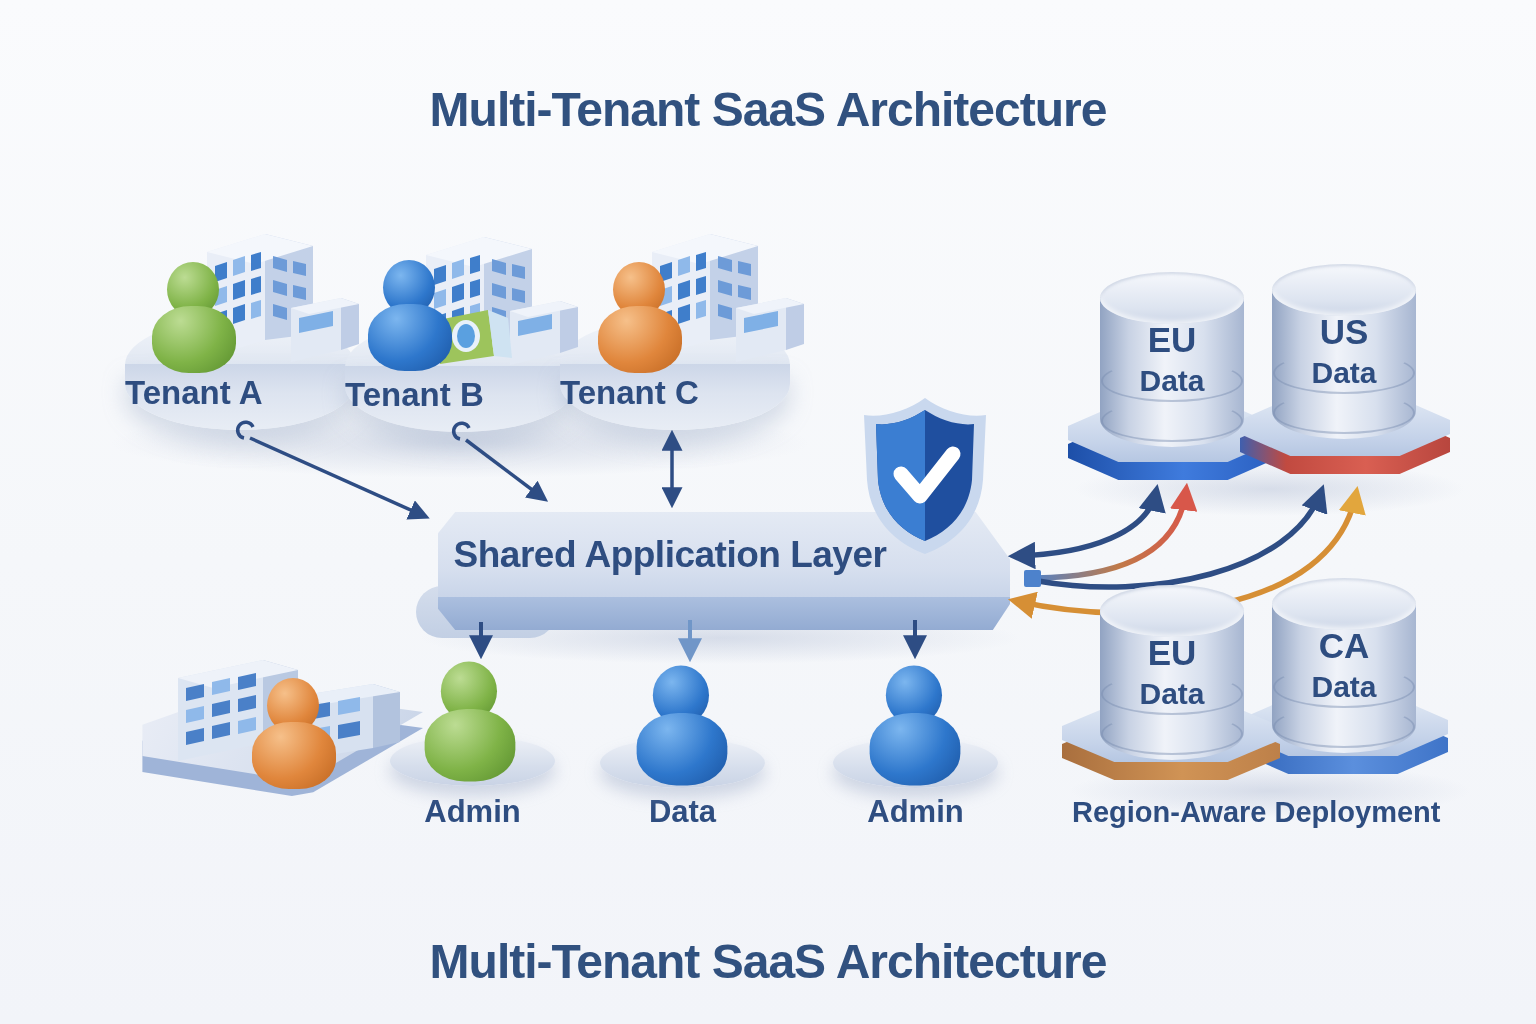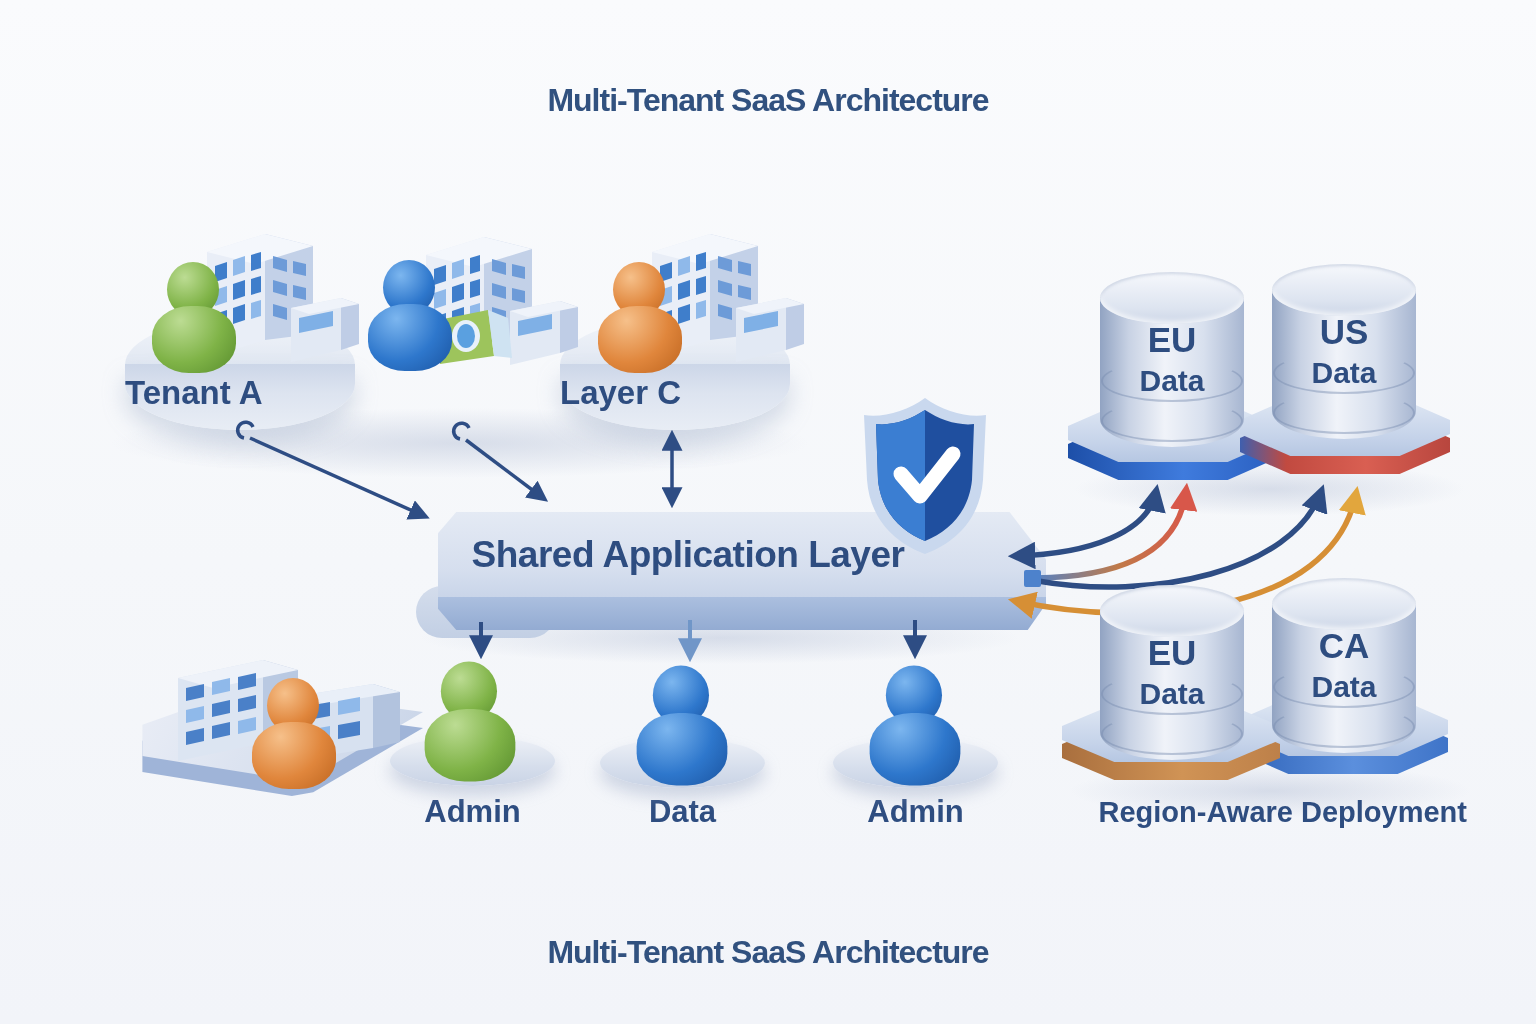--- a/index.html
+++ b/index.html
@@ -3,21 +3,21 @@
 <meta charset="utf-8">
 <style>
   html,body{margin:0;padding:0;background:#eef0f5;}
   #stage{
     position:relative;width:1536px;height:1024px;overflow:hidden;
     background:linear-gradient(180deg,#fafbfd 0%,#f5f7fa 55%,#f2f4f9 100%);
     font-family:"Liberation Sans","DejaVu Sans",sans-serif;color:#2e4d80;
   }
   .abs{position:absolute;}
   
-  .big-title{left:0;right:0;text-align:center;font-size:32px;font-weight:700;
+  .big-title{left:0;right:0;text-align:center;font-size:48px;font-weight:700;
     color:#31517f;letter-spacing:-1px;}
   
   .soft{border-radius:50%;background:radial-gradient(closest-side,rgba(165,178,205,.38),rgba(165,178,205,0));}
   
   .disc{width:230px;height:130px;}
   .disc .d-top{position:absolute;left:0;top:0;width:230px;height:94px;border-radius:50%;
     background:linear-gradient(180deg,#f2f5fa 0%,#dfe6f1 55%,#cdd7e8 100%);}
   .disc .d-body{position:absolute;left:0;top:46px;width:230px;height:66px;
     border-radius:0 0 115px 115px / 0 0 46px 46px;
     background:linear-gradient(180deg,#ccd6e8 0%,#dde4f0 45%,#e8edf5 100%);
@@ -37,21 +37,21 @@
   .person.big{transform:scale(1.08);}
   
   .pad{height:50px;border-radius:50%;
     background:linear-gradient(180deg,#eef1f7 0%,#d6deec 60%,#c9d3e5 100%);
     box-shadow:0 10px 16px rgba(150,165,195,.4);}
   .actor-label{font-size:31px;font-weight:700;color:#2e4d80;text-align:center;}
   
   .layer-back{left:416px;top:586px;width:140px;height:52px;border-radius:26px;
     background:linear-gradient(180deg,#d4ddec,#c2cfe4);}
   .layer{left:438px;top:512px;width:572px;height:118px;
-    clip-path:polygon(3% 0,94% 0,100% 40%,100% 78%,97% 100%,3% 100%,0 82%,0 18%);padding-left:36px;}
+    clip-path:polygon(3% 0,94% 0,100% 40%,100% 78%,97% 100%,3% 100%,0 82%,0 18%);}
   .layer .l-top{position:absolute;left:0;top:0;right:0;height:85px;
     background:linear-gradient(180deg,#e4eaf4 0%,#d5deee 70%,#c9d5e9 100%);}
   .layer .l-front{position:absolute;left:0;top:85px;right:0;height:33px;
     background:linear-gradient(180deg,#abbfdf 0%,#93abd2 100%);}
   .layer .l-label{position:absolute;left:0;right:108px;top:0;height:85px;
     display:flex;align-items:center;justify-content:center;
     font-size:37px;font-weight:700;color:#2e4d80;letter-spacing:-0.5px;}
   
   .db{width:144px;height:178px;}
   .db .cy-body{position:absolute;left:0;top:25px;width:144px;height:150px;
@@ -78,21 +78,21 @@
   .rim-tan{background:linear-gradient(90deg,#a96f3e,#d09355 55%,#bd8049);}
   .rim-blue2{background:linear-gradient(90deg,#2f63b8,#5b8fdd 55%,#3f74c8);}
   
   .cache-plat{left:118px;top:688px;width:305px;height:112px;}
   .cache-plat .cp-rim,.cache-plat .cp-face{position:absolute;left:0;width:100%;height:92px;
     clip-path:polygon(8% 40%,42% 0%,100% 26%,64% 96%,57% 100%,8% 74%);}
   .cache-plat .cp-face{top:0;background:linear-gradient(120deg,#eceff7 0%,#d9e1ef 55%,#c7d3e7 100%);}
   .cache-plat .cp-rim{top:16px;background:#9fb4d8;}
   .caches-label{left:166px;top:792px;width:170px;font-size:31px;font-weight:700;
     color:#2e4d80;line-height:44px;}
-  .region-label{left:1072px;top:796px;width:395px;text-align:right;
+  .region-label{left:1072px;top:796px;width:395px;text-align:left;
     font-size:29px;font-weight:700;color:#2e4d80;}
   svg.overlay{position:absolute;left:0;top:0;z-index:5;pointer-events:none;}
   .z2{z-index:2;} .z3{z-index:3;} .z4{z-index:4;} .z6{z-index:6;} .z7{z-index:7;}
 </style>
 </head>
 <body>
 
 <div id="stage">
 
   <svg width="0" height="0" style="position:absolute">
@@ -159,38 +159,43 @@
     <div class="d-label">Tenant A</div>
   </div>
   <svg class="abs z3" style="left:193px;top:222px;" width="170" height="150">
       <use href="#sym-tower"></use>
     </svg>
   <div class="abs person c-green z4" style="left:152px;top:262px;">
     <div class="p-head"></div>
       <div class="p-body"></div>
   </div>
 
+  <div class="abs disc z2" style="left:345px;top:320px;">
+    <div class="d-top"></div>
+    <div class="d-body"></div>
+    <div class="d-label">Tenant B</div>
+  </div>
   <svg class="abs z3" style="left:412px;top:225px;" width="170" height="150">
       <use href="#sym-tower"></use>
     </svg>
   <svg class="abs z3" style="left:430px;top:298px;" width="90" height="80">
     <polygon points="8,22 58,12 64,58 10,66" fill="#9dc45c"></polygon>
     <polygon points="58,12 78,20 82,60 64,58" fill="#cfe3f2"></polygon>
     <ellipse cx="36" cy="38" rx="14" ry="16" fill="#e8f1fa"></ellipse>
     <ellipse cx="36" cy="38" rx="9" ry="12" fill="#5aa0e0"></ellipse>
   </svg>
   <div class="abs person c-blue z4" style="left:368px;top:260px;">
     <div class="p-head"></div>
       <div class="p-body"></div>
   </div>
 
   <div class="abs disc z2" style="left:560px;top:318px;">
     <div class="d-top"></div>
     <div class="d-body"></div>
-    <div class="d-label">Layer C</div>
+    <div class="d-label">Tenant C</div>
   </div>
   <svg class="abs z3" style="left:638px;top:222px;" width="170" height="150">
       <use href="#sym-tower"></use>
     </svg>
   <div class="abs person c-orange z4" style="left:598px;top:262px;">
     <div class="p-head"></div>
       <div class="p-body"></div>
   </div>
 
   <div class="abs layer-back z3"></div>

